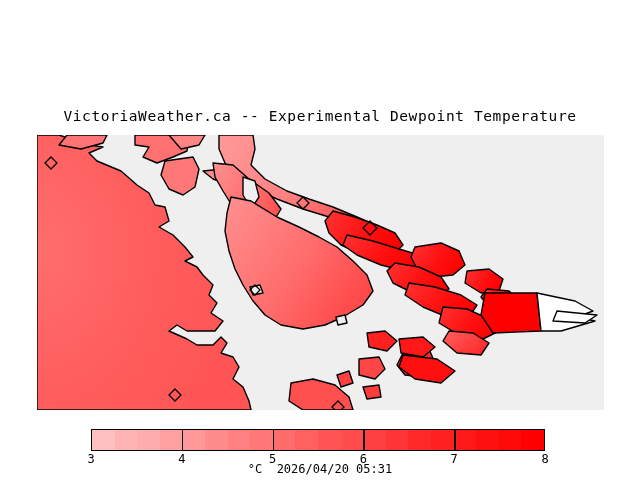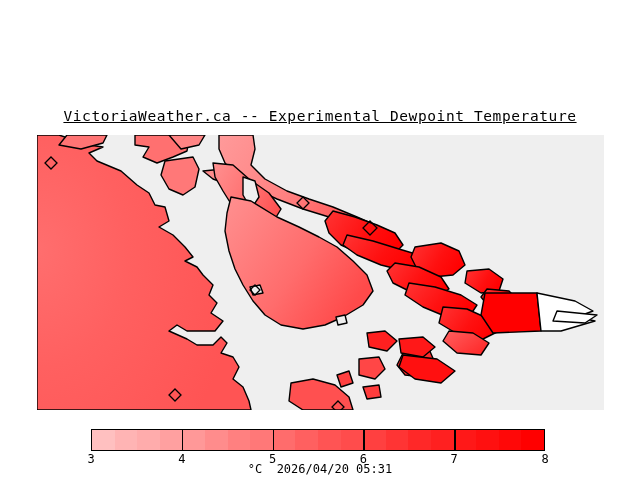--- a/index.html
+++ b/index.html
@@ -9,21 +9,20 @@
   }
   #root{position:relative;width:640px;height:480px;}
 
   
   .title{
     position:absolute;left:0;top:108px;width:640px;
     text-align:center;
     font-family:"DejaVu Sans Mono", monospace;
     font-size:14.5px;letter-spacing:0.6px;color:#000;
     white-space:pre;
-    text-decoration:underline;
   }
 
   
   .map-frame{
     position:absolute;left:37px;top:135px;width:567px;height:275px;
     background:#efefef;overflow:hidden;
   }
   .map-svg{position:absolute;left:0;top:0;width:567px;height:275px;display:block;}
 
   

